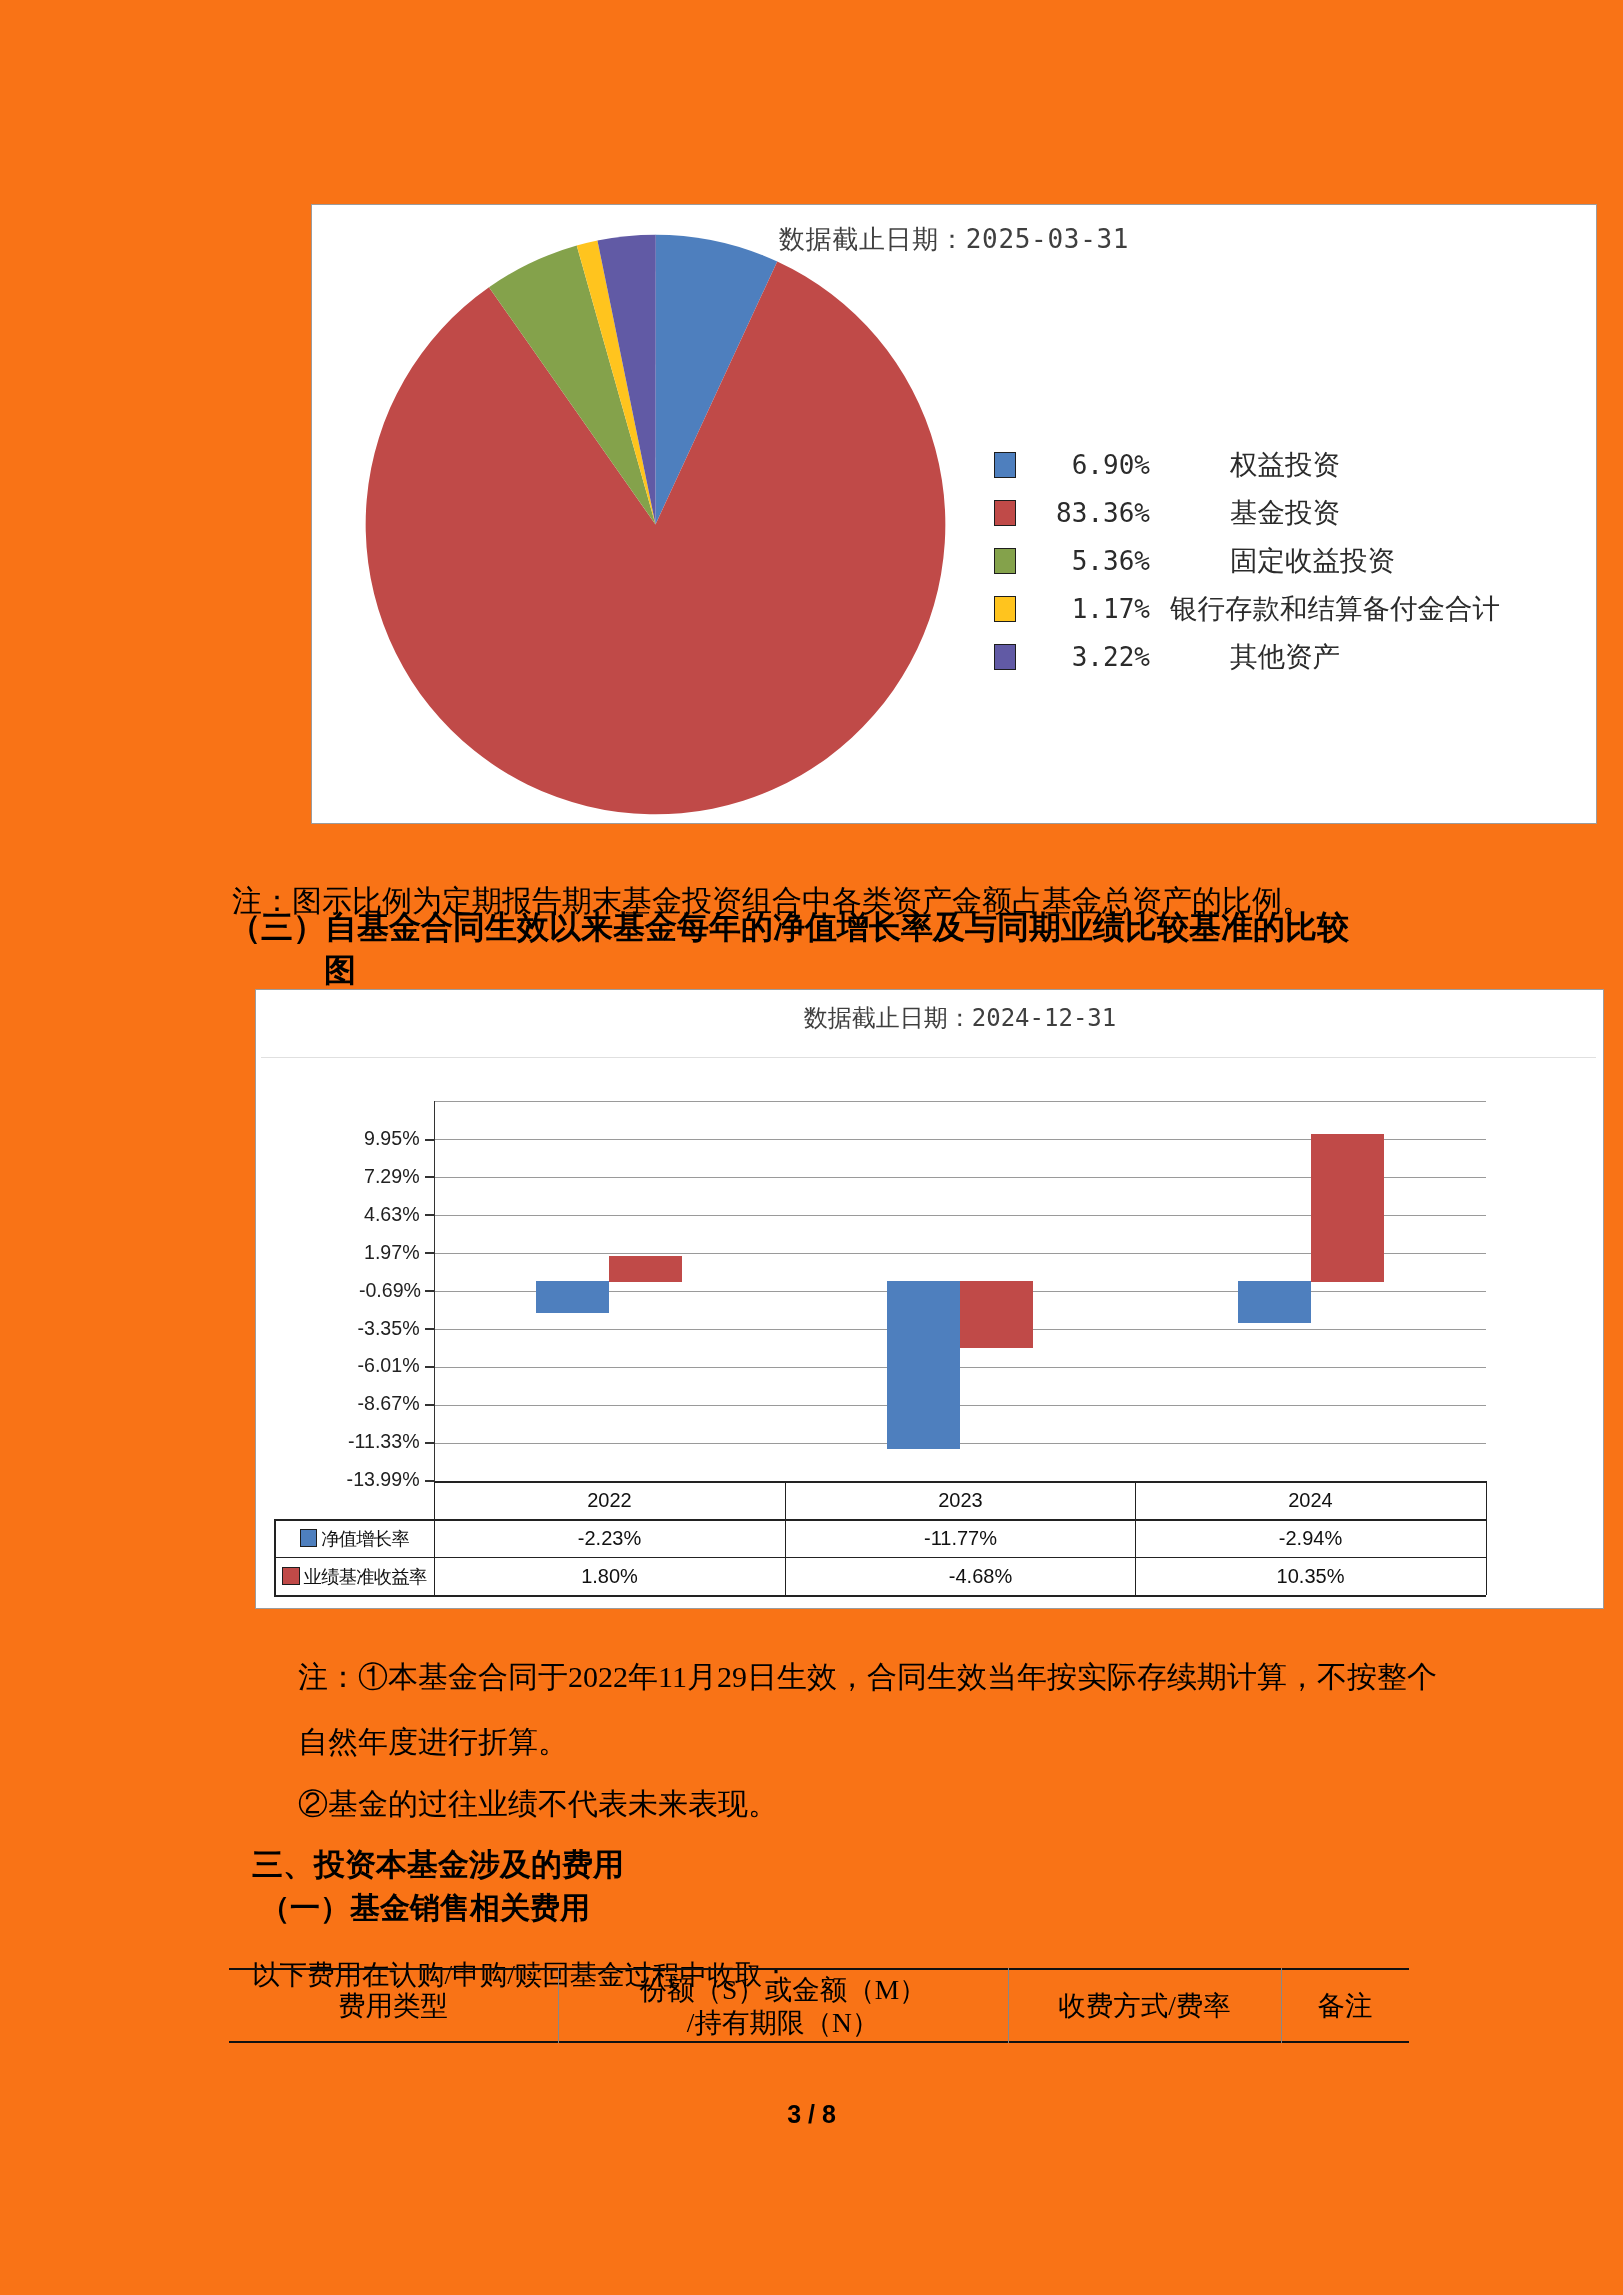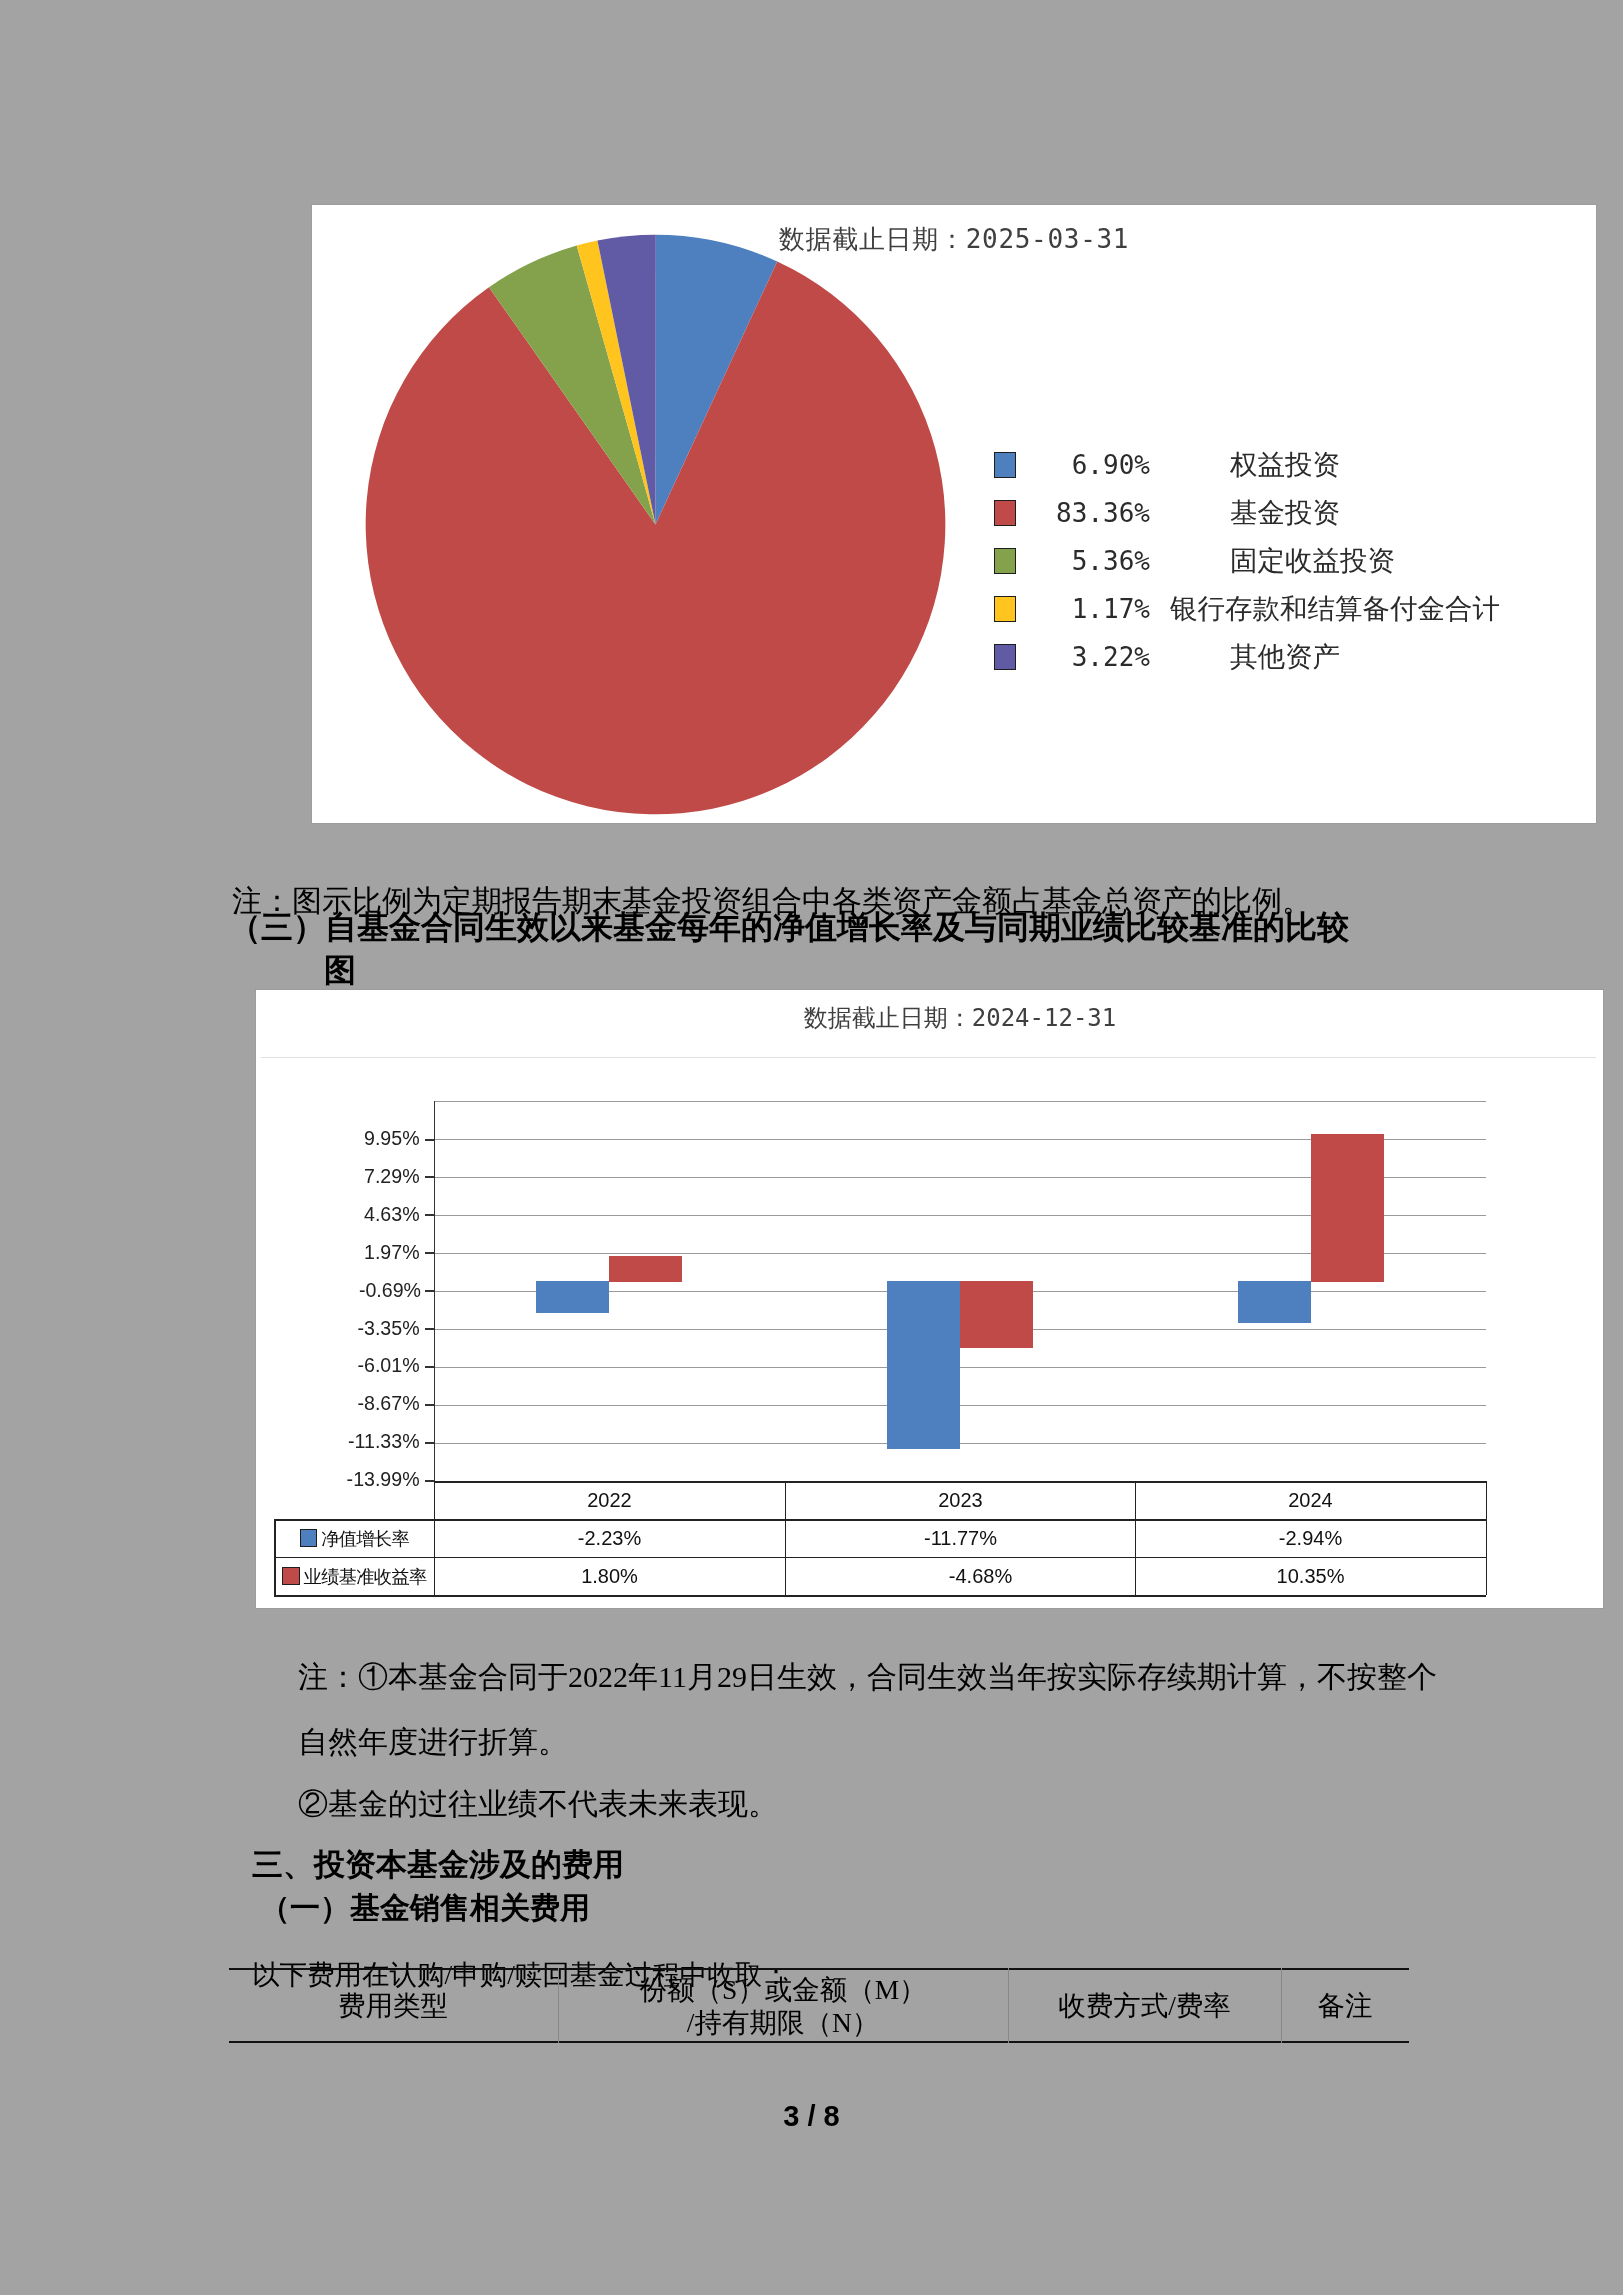--- a/index.html
+++ b/index.html
@@ -1,17 +1,17 @@
 <!DOCTYPE html>
 <html style="font-size:10.5px"><head>
 <meta charset="utf-8">
 <style>
   html,body{margin:0;padding:0;background:#fff;}
   .page{
-    position:relative;width:1623px;height:2295px;background:#a3a3a3;overflow:hidden;
+    position:relative;width:1623px;height:2295px;background:#f97316;overflow:hidden;
     font-family:"Liberation Serif","DejaVu Serif",serif;color:#000;
   }
   .panel{position:absolute;background:#fff;border:1.3px solid #9c9c9c;box-sizing:border-box;}
   
   .pie-panel{left:311px;top:204px;width:1286px;height:620px;}
   .chart-title{
     position:absolute;left:0;width:100%;text-align:center;
     font-family:"DejaVu Sans Mono","Liberation Mono",monospace;color:#3f3f3f;
   }
   .pie-title{top:17px;font-size:26px;letter-spacing:0.7px;}
@@ -59,21 +59,21 @@
           font-family:"Liberation Sans","DejaVu Sans",sans-serif;}
   .fees-intro{position:absolute;left:252px;top:1929px;font-size:27.5px;}
   .ft-hline{position:absolute;background:#111;height:2px;left:229px;width:1180px;}
   .ft-vline{position:absolute;background:#888;width:0.7px;top:1968px;height:75px;}
   .ft-cell{
     position:absolute;top:1968px;height:75px;display:flex;flex-direction:column;
     align-items:center;justify-content:center;font-size:27.5px;line-height:33px;text-align:center;
   }
   .page-number{
     position:absolute;left:0;top:2100px;width:100%;text-align:center;
-    font-size:29px;font-weight:bold;font-family:"Liberation Sans","DejaVu Sans",sans-serif;
+    font-size:25px;font-weight:bold;font-family:"Liberation Sans","DejaVu Sans",sans-serif;
   }
 </style>
 </head>
 <body>
 
 <div class="page">
 
   <section class="panel pie-panel">
     <div class="chart-title pie-title">数据截止日期：2025-03-31</div>
     <svg class="pie-svg" id="pie-svg" viewBox="0 0 888 888">

